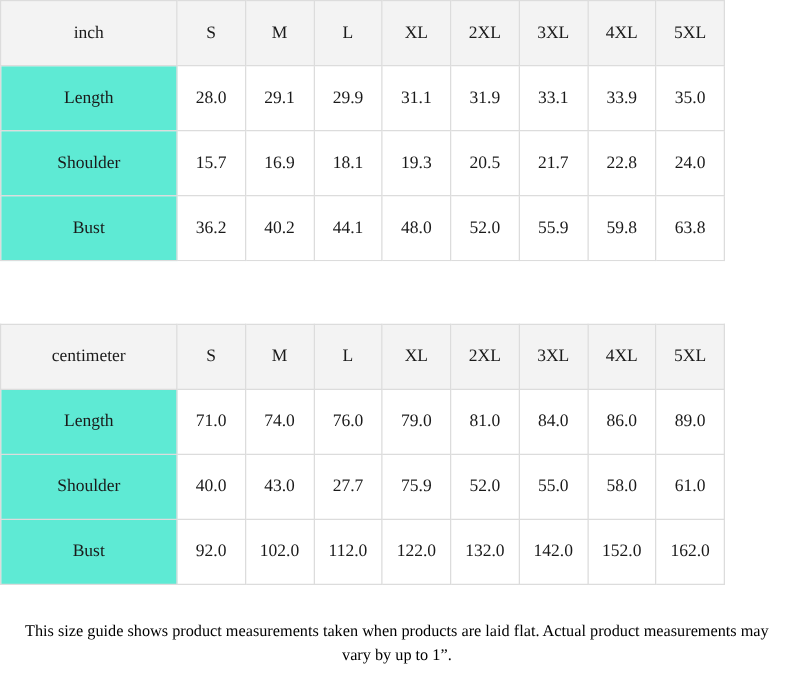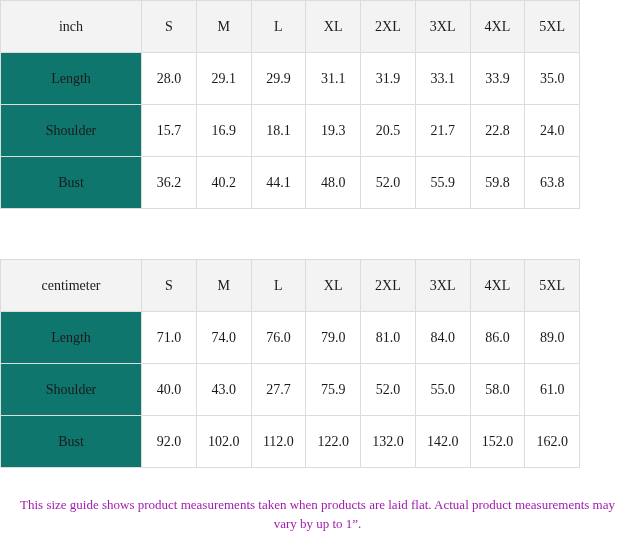--- a/index.html
+++ b/index.html
@@ -29,21 +29,21 @@
     border: 1px solid #dcdcdc;
     text-align: center;
     vertical-align: middle;
     font-size: 14px;
     height: 51px;
     padding: 0;
     color: #1a1a1a;
     font-family: "Liberation Serif", serif;
   }
   table.size-table td.label-cell {
-    background: #0f766e;
+    background: #5eead4;
     width: 140px;
   }
   table.size-table tr.header-row td {
     background: #f3f3f3;
   }
   table.size-table tr.header-row td.unit-cell {
     background: #f3f3f3;
   }
   table.size-table td.val-cell {
     background: #ffffff;
@@ -55,21 +55,21 @@
     width: 635px;
     background: #ffffff;
   }
   .footnote {
     width: 635px;
     box-sizing: border-box;
     padding: 28px 10px 0 10px;
     text-align: center;
     font-size: 13px;
     line-height: 1.45;
-    color: #a21caf;
+    color: #000000;
     font-family: "Liberation Serif", serif;
   }
   .footnote span {
     display: inline;
   }
 </style>
 </head>
 <body>
 
 <div class="page">

